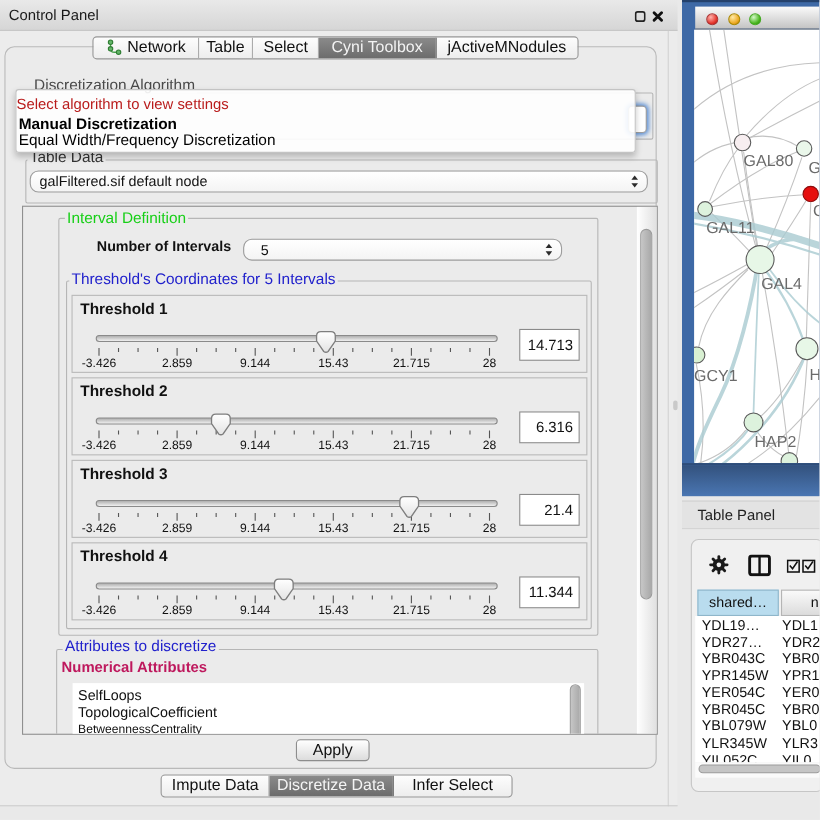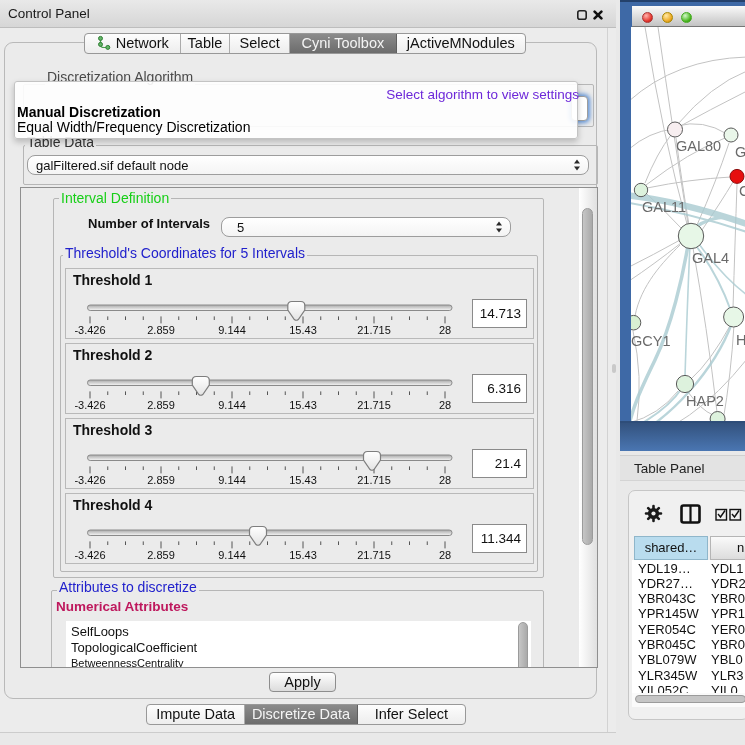--- a/index.html
+++ b/index.html
@@ -105,21 +105,21 @@
         </svg>
         Network</div>
       <div class="tab" style="width:50px">Table</div>
       <div class="tab" style="width:60px">Select</div>
       <div class="tab sel" style="width:107px">Cyni Toolbox</div>
       <div class="tab" style="width:129px">jActiveMNodules</div>
     </div>
 
     <div id="outer" class="abs">
 
-      <div class="grouptitle" style="left:40px;top:26px;color:#4a4a4a">Discretization Algorithm</div>
+      <div class="grouptitle" style="left:24px;top:26px;color:#4a4a4a">Discretization Algorithm</div>
       <div class="gbox" style="left:18px;top:41px;width:571px;height:43px"></div>
       <div class="abs" style="left:566px;top:53px;width:17px;height:25px;background:#fff;border:1px solid #9d9d9d;border-radius:4px;box-shadow:0 0 4px 2px rgba(70,130,210,0.85)"></div>
 
       <div class="grouptitle" style="left:20px;top:91px;color:#333">Table Data</div>
       <div class="gbox" style="left:18px;top:102px;width:575px;height:40px"></div>
       <div class="combo" style="left:22px;top:112px;width:561.5px;height:20px">
         <span class="ctext" style="left:8px">galFiltered.sif default node</span>
         <svg width="8" height="13" viewBox="0 0 8 13">
           <path d="M4,1 L7,5 L1,5 Z" fill="#2a2a2a"></path>
           <path d="M4,12 L1,8 L7,8 Z" fill="#2a2a2a"></path>
@@ -346,21 +346,21 @@
     <div class="abs" style="left:612px;top:364px;width:4px;height:9px;background:#c9c9c9;border-radius:2px"></div>
 
     <div class="tabbar abs" style="left:146px;top:704px;width:320px">
       <div class="tab" style="width:99px">Impute Data</div>
       <div class="tab sel" style="width:113px">Discretize Data</div>
       <div class="tab" style="width:108px">Infer Select</div>
     </div>
   </div>
 
   <div id="popup" class="abs">
-    <div class="abs" style="left:0;top:5px;width:564px;text-align:right;color:#6d28d9;font-size:13.5px">Select algorithm to view settings</div>
+    <div class="abs" style="left:0;top:5px;width:564px;text-align:left;color:#b91c1c;font-size:13.5px">Select algorithm to view settings</div>
     <div class="abs" style="left:2px;top:22px;font-weight:bold;font-size:14px">Manual Discretization</div>
     <div class="abs" style="left:2px;top:37px;font-size:14px">Equal Width/Frequency Discretization</div>
   </div>
 
   <div id="netwin" class="abs">
     <div class="abs" style="left:0;top:0;width:125px;height:2px;background:#24416b"></div>
     <div id="nettitle" class="abs">
       <div class="light" style="left:9.5px;background:radial-gradient(circle at 35% 30%,#ffb3ad,#e4332a 65%,#9e1912);border:1px solid #a33"></div>
       <div class="light" style="left:29.5px;background:radial-gradient(circle at 35% 30%,#ffeaa6,#eca821 65%,#a86e0a);border:1px solid #a80"></div>
       <div class="light" style="left:49px;background:radial-gradient(circle at 35% 30%,#d3f8c8,#49b61e 65%,#2a7a10);border:1px solid #4a2"></div>

